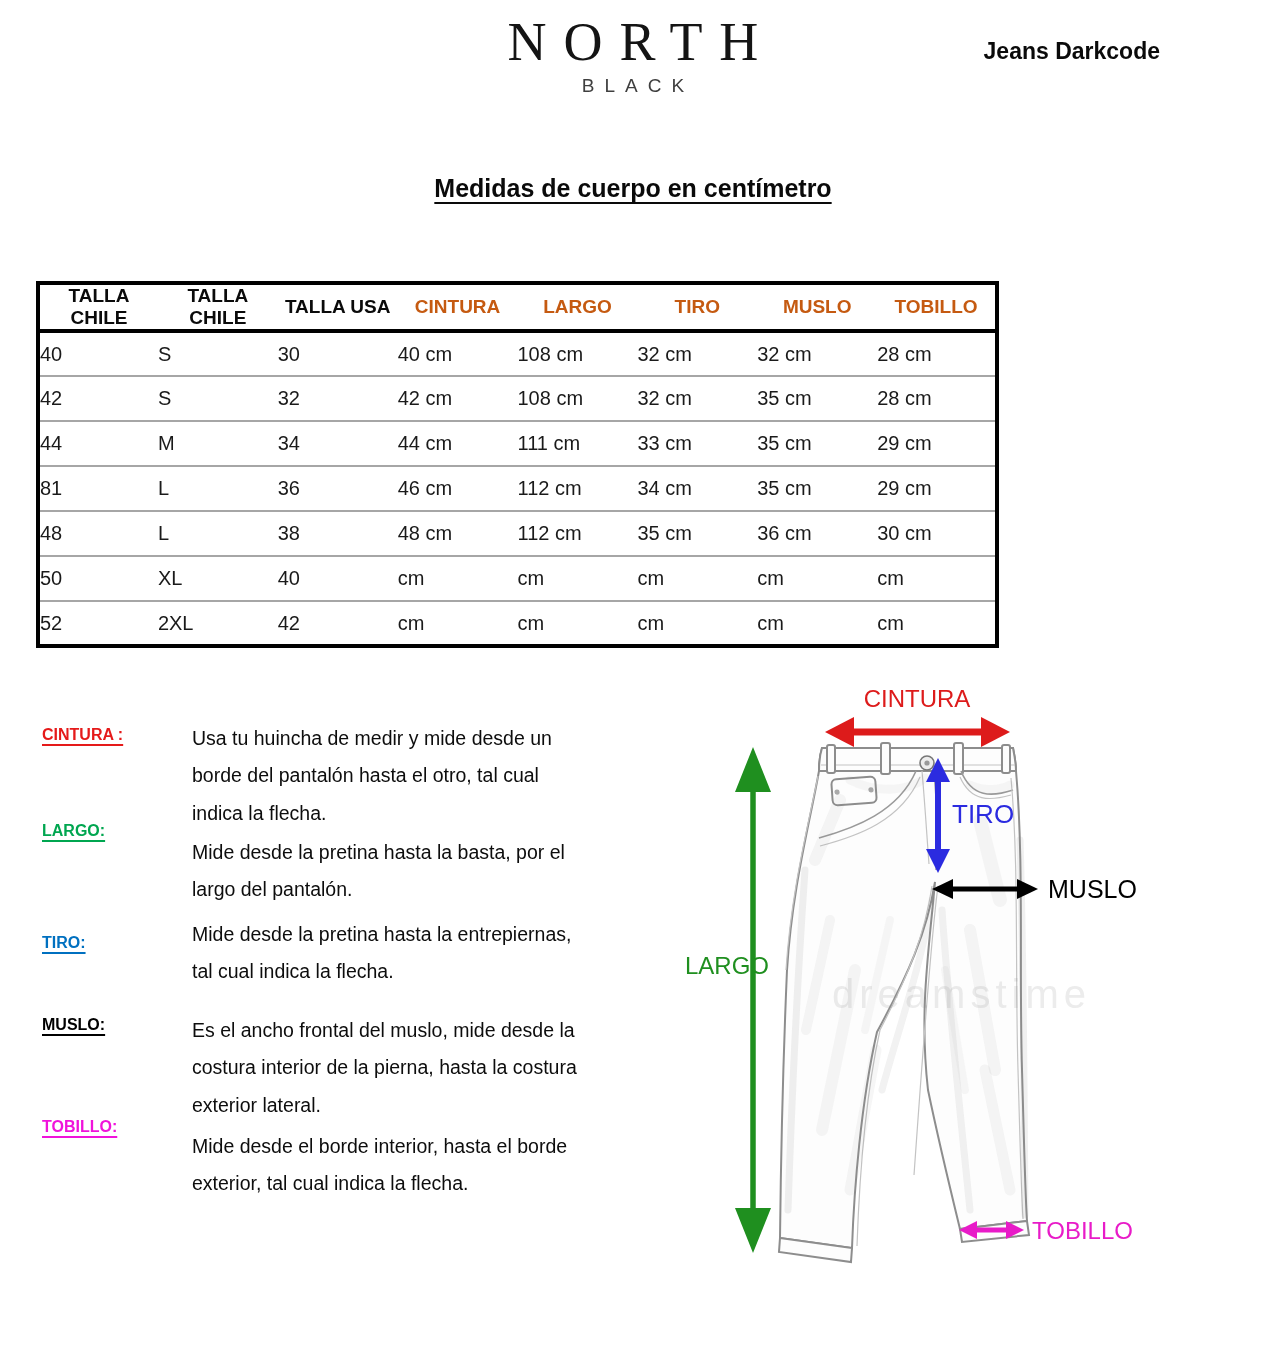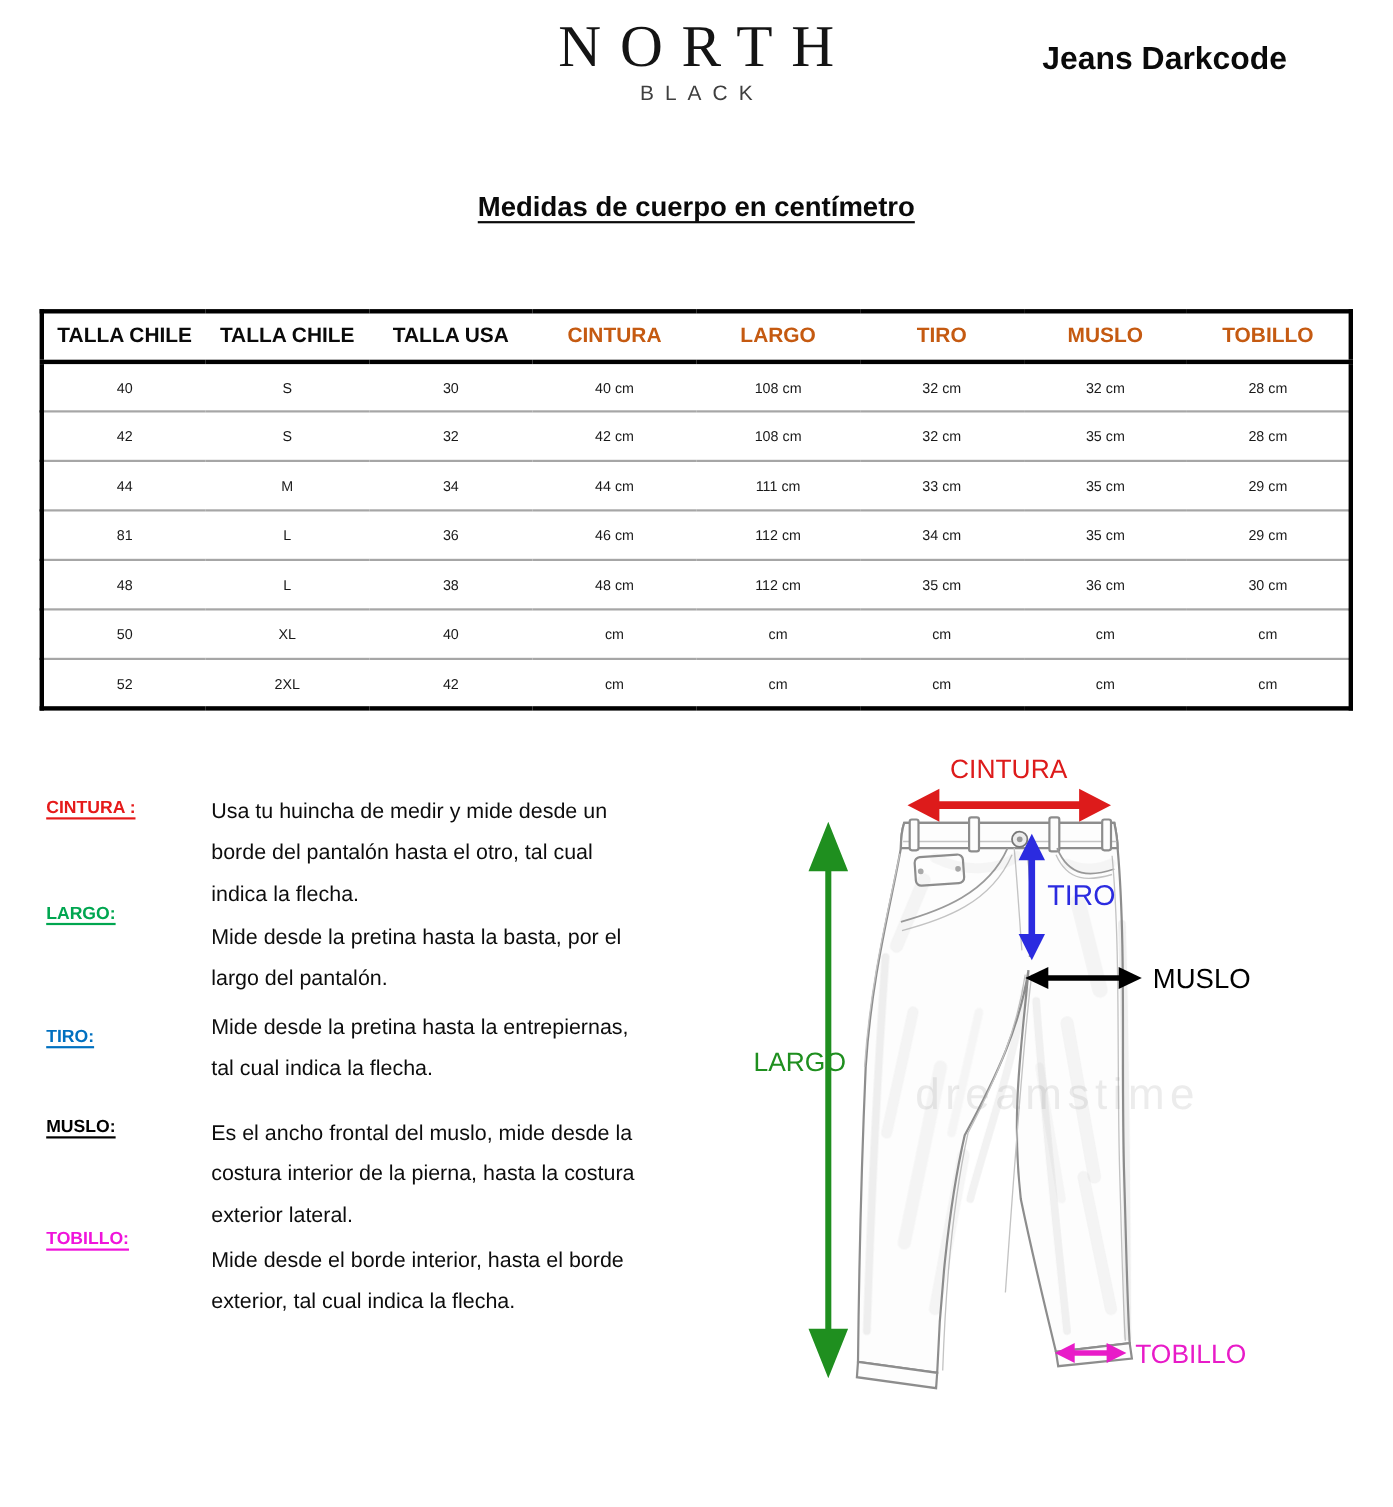--- a/index.html
+++ b/index.html
@@ -16,41 +16,41 @@
     font-family:"Liberation Serif", serif; font-weight:400;
     font-size:54px; letter-spacing:17px; padding-left:17px;
     color:#141414; line-height:1.05;
   }
   .brand-sub {
     font-family:"Liberation Sans", sans-serif; font-weight:400;
     font-size:19px; letter-spacing:10px; padding-left:10px;
     color:#3f3f3f; margin-top:4px;
   }
   .product-name {
-    position:absolute; top:38px; right:96px;
-    font-size:29px; font-weight:bold; color:#0a0a0a;
+    position:absolute; top:38px; right:106px;
+    font-size:23px; font-weight:bold; color:#0a0a0a;
   }
   .doc-title-wrap { position:absolute; top:174px; left:0; width:100%; text-align:center; }
   .doc-title {
     display:inline-block; font-size:25px; font-weight:bold; color:#0a0a0a;
     text-decoration:underline; text-underline-offset:5px; text-decoration-thickness:2px;
   }
 
   
   .size-table {
-    position:absolute; left:36px; top:281px; width:1194px;
+    position:absolute; left:36px; top:281px; width:963px;
     border-collapse:collapse; table-layout:fixed;
     border:4px solid #000;
   }
   .size-table th {
     height:46px; font-size:19px; font-weight:bold; text-align:center;
     vertical-align:middle; border-bottom:4px solid #000; background:#fff;
   }
   .size-table td {
-    height:45px; font-size:13px; text-align:center; vertical-align:middle;
+    height:45px; font-size:20px; text-align:left; vertical-align:middle;
     color:#1a1a1a; background:#fff;
   }
   .size-table tbody tr + tr td { border-top:2px solid #a6a6a6; }
 
   
   .definitions { position:absolute; left:0; top:0; width:680px; height:1370px; }
   .def-row { position:absolute; left:0; width:680px; }
   .def-term {
     position:absolute; left:42px; font-size:16px; font-weight:bold;
     text-decoration:underline; text-underline-offset:4px; text-decoration-thickness:2px;

